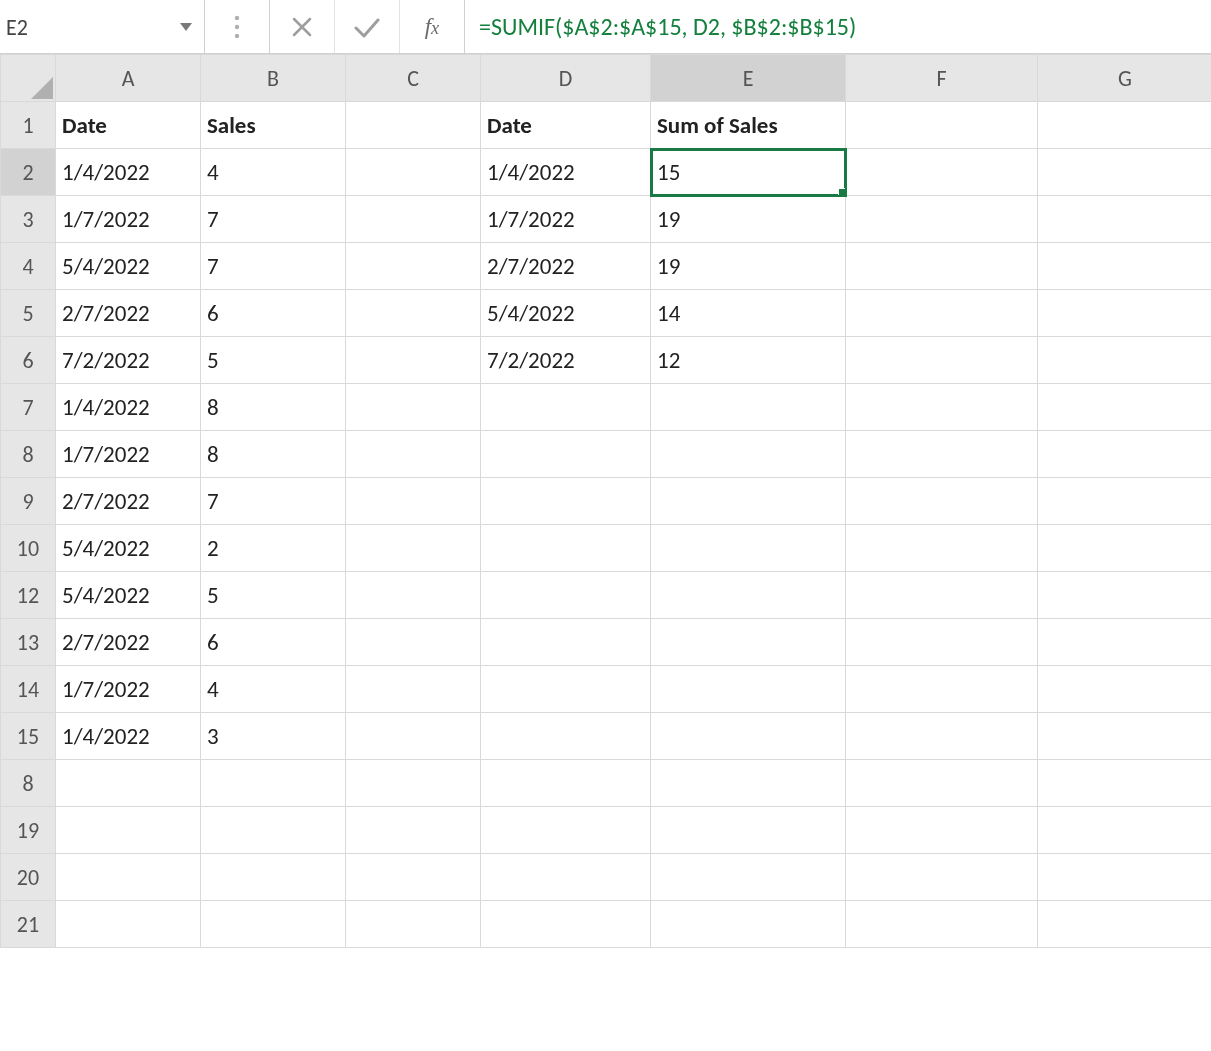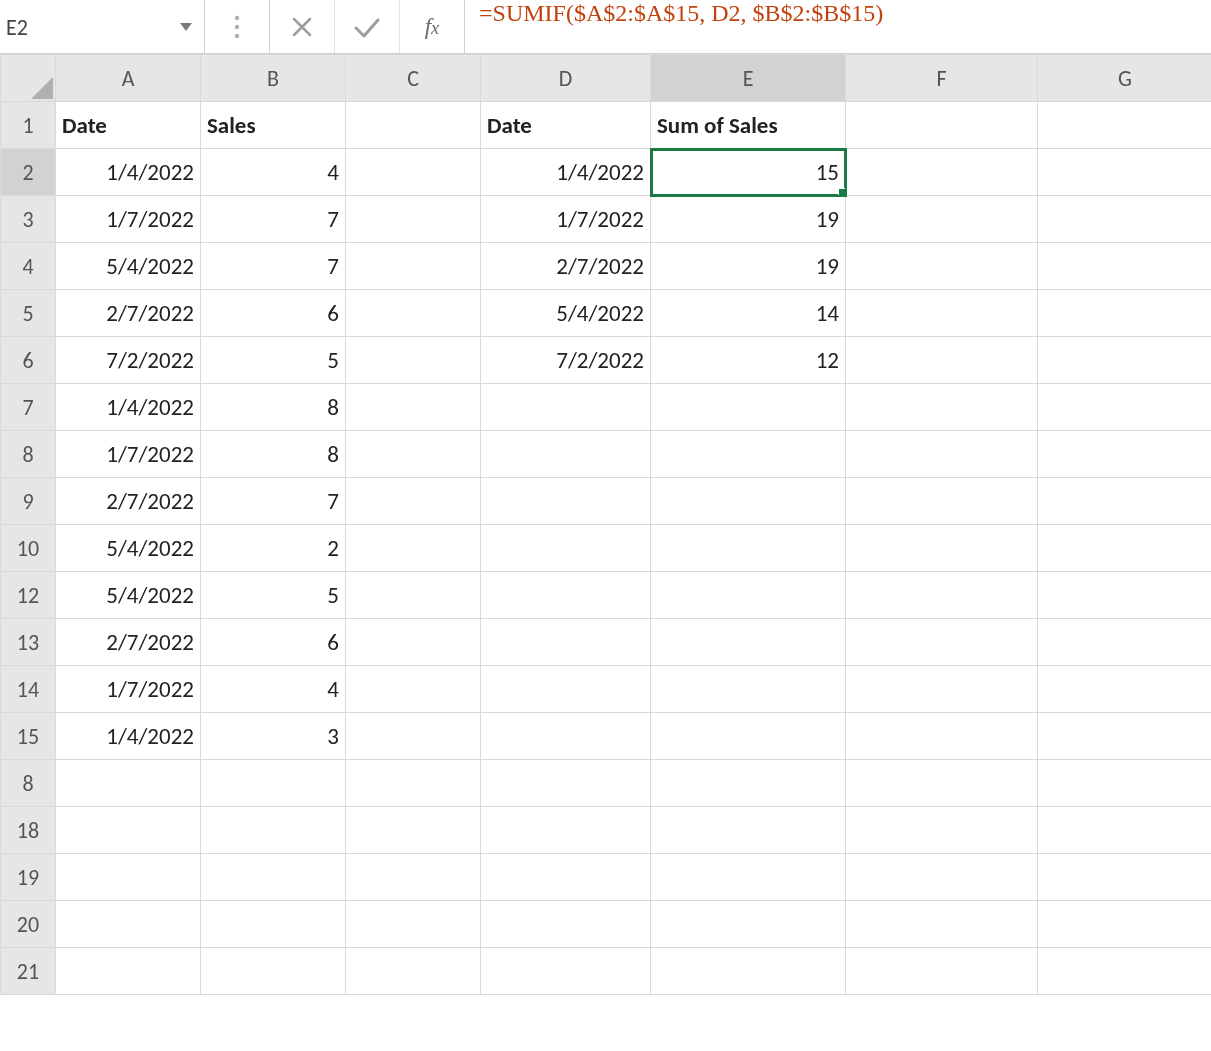--- a/index.html
+++ b/index.html
@@ -53,25 +53,24 @@
   .fb-btn svg { display: block; }
   .fx-label {
     font-family: 'Times New Roman', serif;
     font-style: italic;
     color: #6a6a6a;
     font-size: 23px;
   }
   .formula-input {
     flex: 1;
     display: flex;
-    align-items: flex-start;
+    align-items: center;
     padding: 0 14px;
     font-size: 24px;
-    color: #c2410c;
-    font-family: Liberation Serif, serif;
+    color: #15803d;
   }
 
   
   .grid-wrap { position: relative; }
   table.sheet {
     border-collapse: collapse;
     table-layout: fixed;
     width: 100%;
   }
   table.sheet th,
@@ -129,21 +128,21 @@
     content: "";
     position: absolute;
     right: -4px; bottom: -4px;
     width: 9px; height: 9px;
     background: #1a7a43;
     border: 1px solid #fff;
   }
   
   td.bold { font-weight: bold; }
   .al-text { text-align: left; margin-left: 32px; }
-  .al-num  { text-align: right; }
+  .al-num  { text-align: left; }
 
   
   col.rownum { width: 55px; }
   col.cA { width: 145px; }
   col.cB { width: 145px; }
   col.cC { width: 135px; }
   col.cD { width: 170px; }
   col.cE { width: 195px; }
   col.cF { width: 192px; }
   col.cG { width: 175px; }
@@ -350,30 +349,20 @@
           <th>8</th>
           <td></td>
           <td></td>
           <td></td>
           <td></td>
           <td></td>
           <td></td>
           <td></td>
         </tr>
         <tr>
-          <th>18</th>
-          <td></td>
-          <td></td>
-          <td></td>
-          <td></td>
-          <td></td>
-          <td></td>
-          <td></td>
-        </tr>
-        <tr>
           <th>19</th>
           <td></td>
           <td></td>
           <td></td>
           <td></td>
           <td></td>
           <td></td>
           <td></td>
         </tr>
         <tr>

